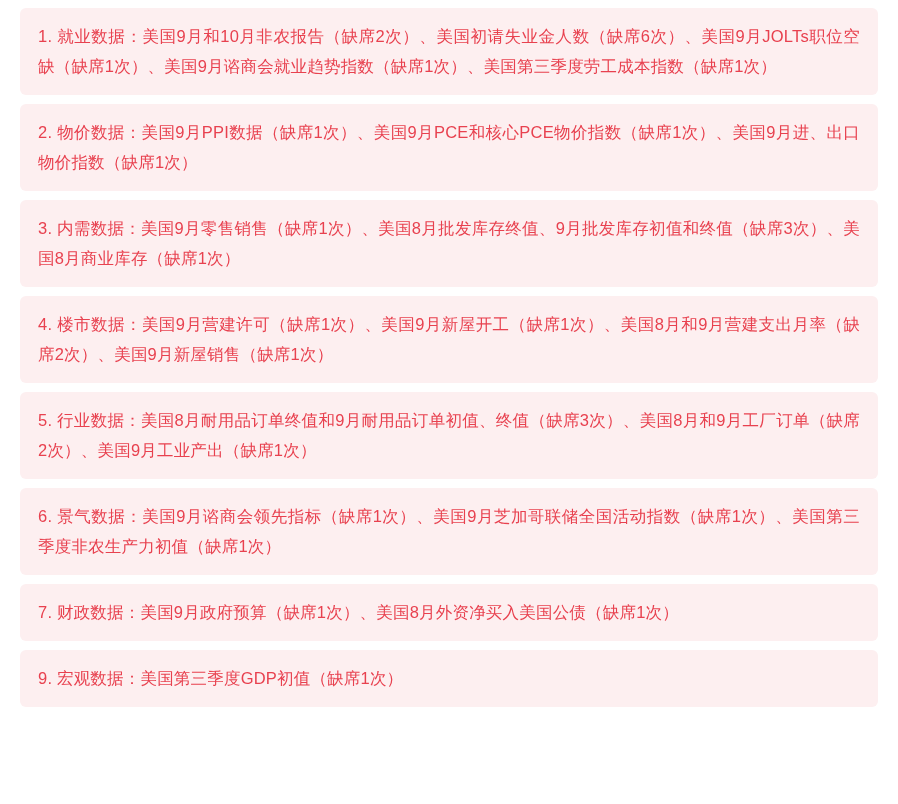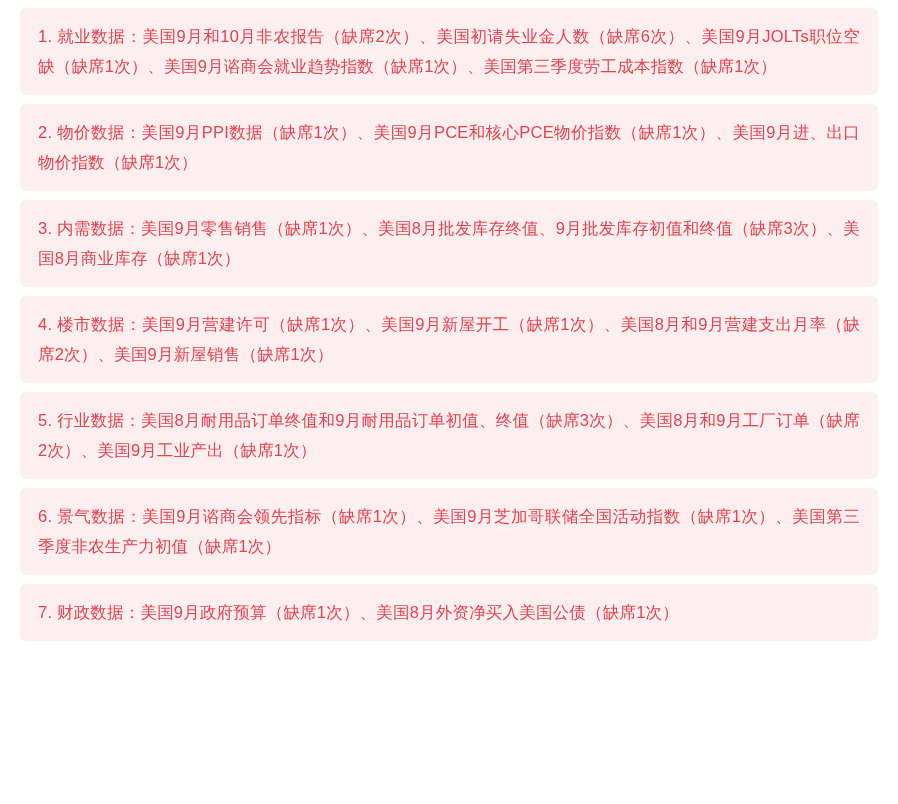--- a/index.html
+++ b/index.html
@@ -36,13 +36,14 @@
 <body>
 
 <div class="doc">
   <div class="item">1. 就业数据：美国9月和10月非农报告（缺席2次）、美国初请失业金人数（缺席6次）、美国9月JOLTs职位空缺（缺席1次）、美国9月谘商会就业趋势指数（缺席1次）、美国第三季度劳工成本指数（缺席1次）</div>
   <div class="item">2. 物价数据：美国9月PPI数据（缺席1次）、美国9月PCE和核心PCE物价指数（缺席1次）、美国9月进、出口物价指数（缺席1次）</div>
   <div class="item">3. 内需数据：美国9月零售销售（缺席1次）、美国8月批发库存终值、9月批发库存初值和终值（缺席3次）、美国8月商业库存（缺席1次）</div>
   <div class="item">4. 楼市数据：美国9月营建许可（缺席1次）、美国9月新屋开工（缺席1次）、美国8月和9月营建支出月率（缺席2次）、美国9月新屋销售（缺席1次）</div>
   <div class="item">5. 行业数据：美国8月耐用品订单终值和9月耐用品订单初值、终值（缺席3次）、美国8月和9月工厂订单（缺席2次）、美国9月工业产出（缺席1次）</div>
   <div class="item">6. 景气数据：美国9月谘商会领先指标（缺席1次）、美国9月芝加哥联储全国活动指数（缺席1次）、美国第三季度非农生产力初值（缺席1次）</div>
   <div class="item">7. 财政数据：美国9月政府预算（缺席1次）、美国8月外资净买入美国公债（缺席1次）</div>
+  <div class="item">9. 宏观数据：美国第三季度GDP初值（缺席1次）</div>
 </div>
 
 </body></html>

